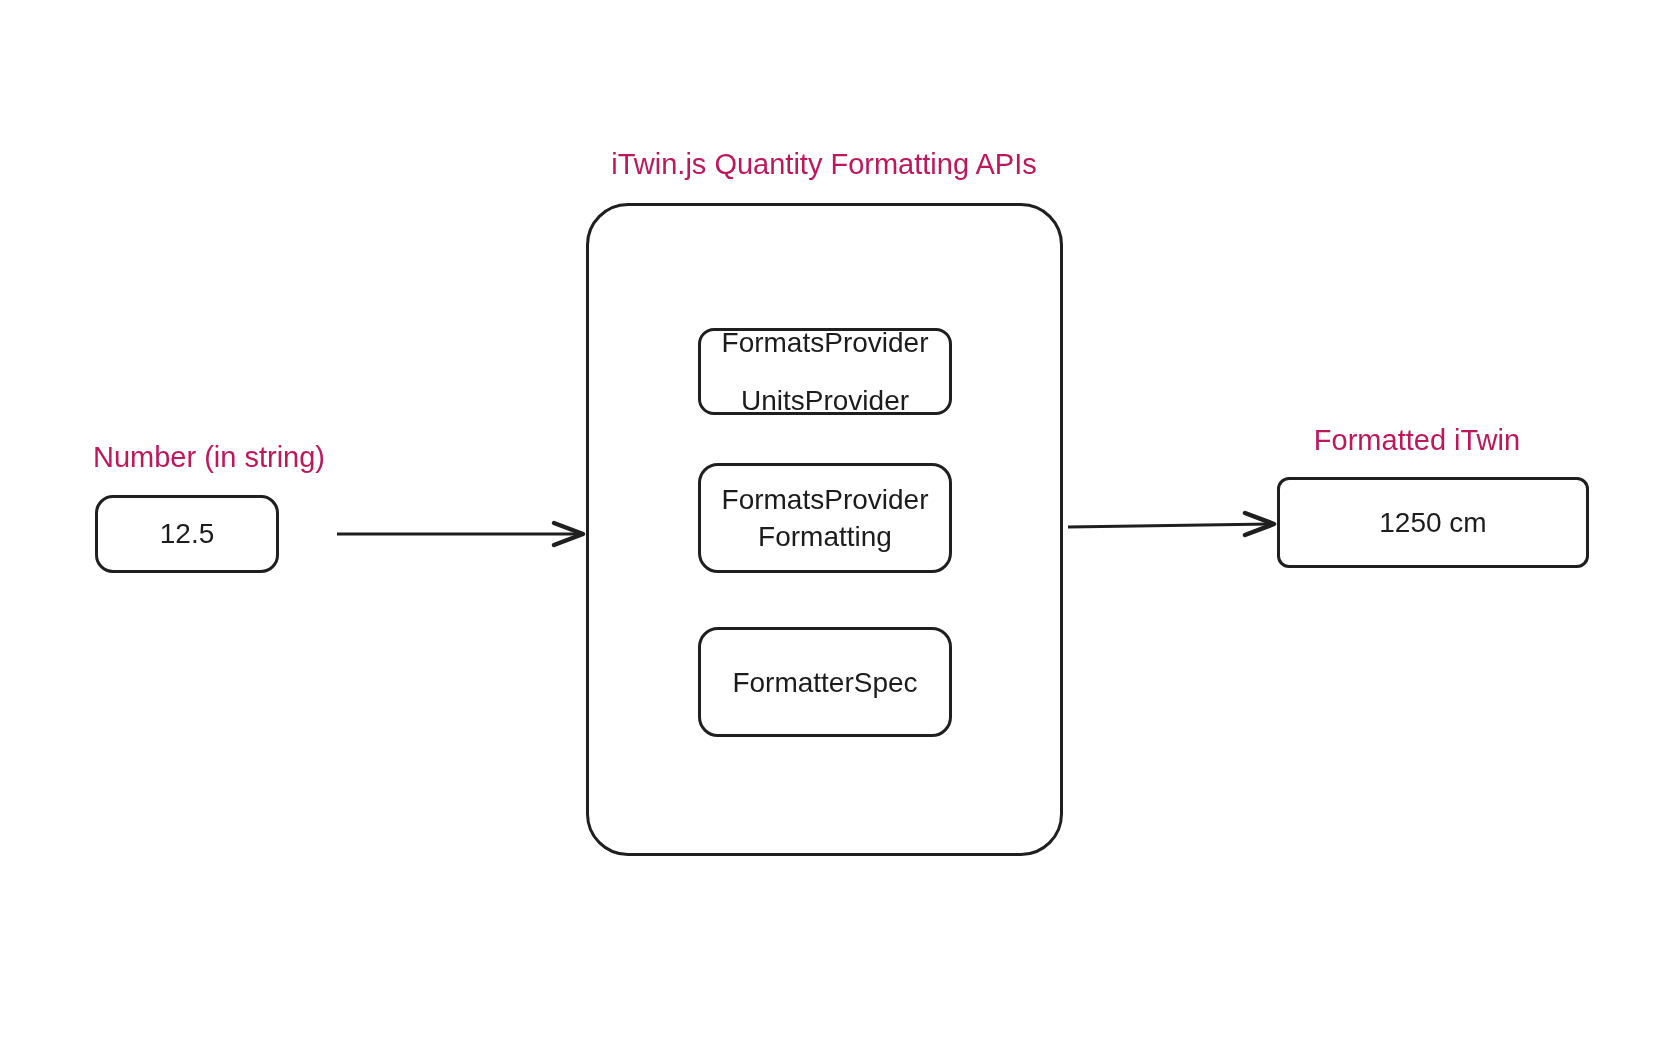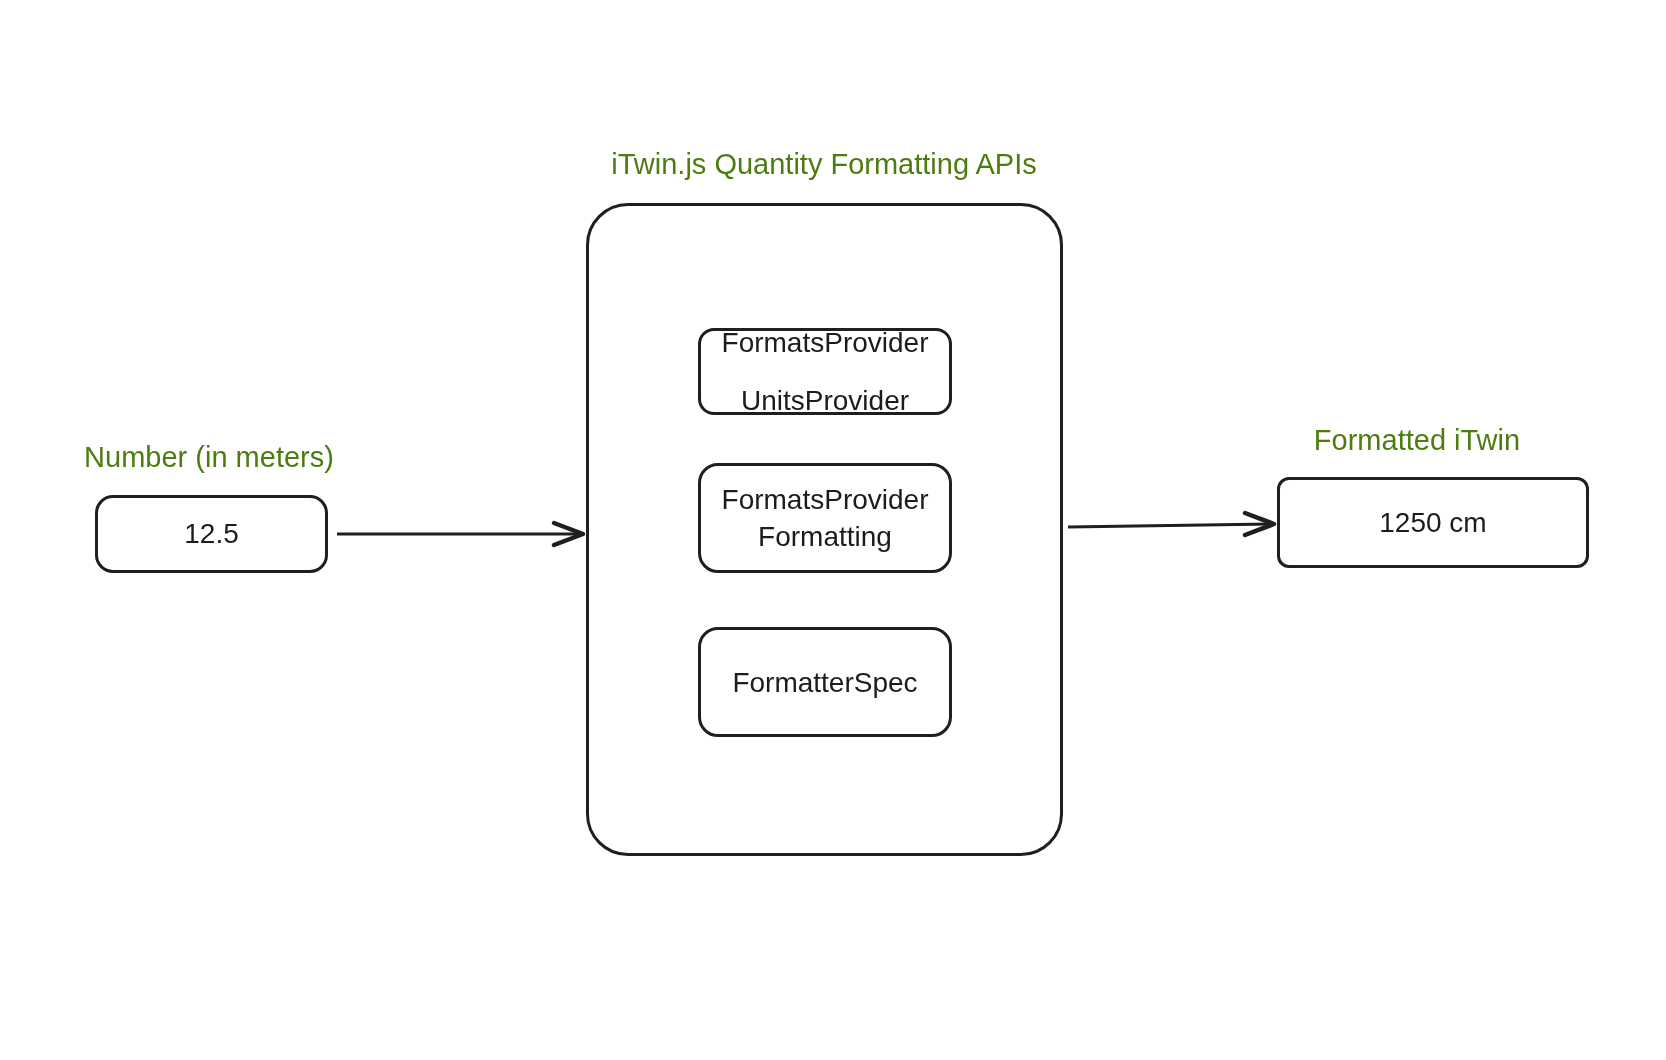--- a/index.html
+++ b/index.html
@@ -14,21 +14,21 @@
     background: #ffffff;
     font-family: "Liberation Sans", sans-serif;
     color: #1c1c1c;
     overflow: hidden;
   }
   .abs { position: absolute; }
 
   .diagram-label {
     font-size: 29px;
     line-height: 34px;
-    color: #4d7c0f;
+    color: #be185d;
     white-space: nowrap;
     text-align: center;
     transform: translateX(-50%);
   }
 
   .value-box {
     box-sizing: border-box;
     border: 3px solid #1f1f1f;
     background: #ffffff;
     display: flex;
@@ -64,21 +64,21 @@
     font-size: 28px;
     line-height: 37px;
     color: #1c1c1c;
     text-align: center;
     white-space: nowrap;
   }
   #api-box-1 { top: 328px; height: 87px; border-radius: 16px; gap: 21px; }
   #api-box-2 { top: 463px; height: 110px; border-radius: 20px; }
   #api-box-3 { top: 627px; height: 110px; border-radius: 20px; }
 
-  #input-box  { left: 95px;  top: 495px; width: 233px; height: 78px; border-radius: 18px; }
+  #input-box  { left: 95px;  top: 495px; width: 184px; height: 78px; border-radius: 18px; }
   #output-box { left: 1277px; top: 477px; width: 312px; height: 91px; border-radius: 12px; }
 
   #title {
     left: 824px;
     top: 147px;
   }
   #input-label  { left: 209px;  top: 440px; }
   #output-label { left: 1417px; top: 423px; }
 
   svg#arrows {
@@ -139,21 +139,21 @@
 
   <div id="api-box-2" class="abs api-box">
     <div>FormatsProvider</div>
     <div>Formatting</div>
   </div>
 
   <div id="api-box-3" class="abs api-box">
     <div>FormatterSpec</div>
   </div>
 
-  <div id="input-label" class="abs diagram-label">Number (in meters)</div>
+  <div id="input-label" class="abs diagram-label">Number (in string)</div>
 
   <div id="input-box" class="abs value-box">
     <span>12.5</span>
   </div>
 
   <div id="output-label" class="abs diagram-label">Formatted iTwin</div>
 
   <div id="output-box" class="abs value-box">
     <span>1250 cm</span>
   </div>

